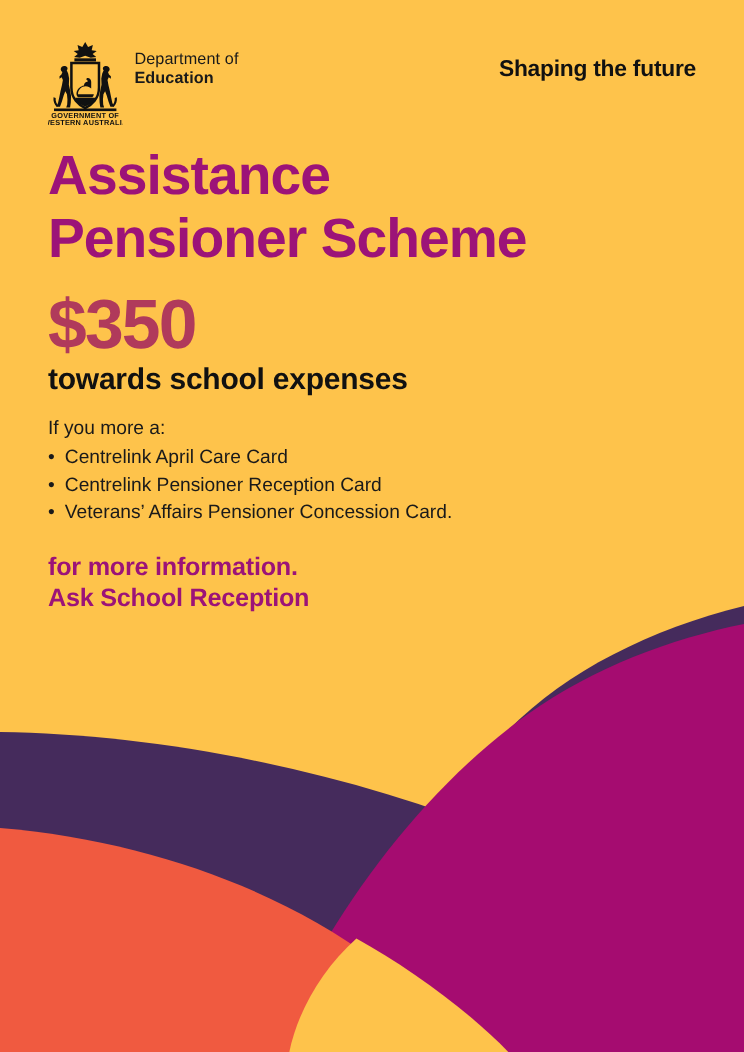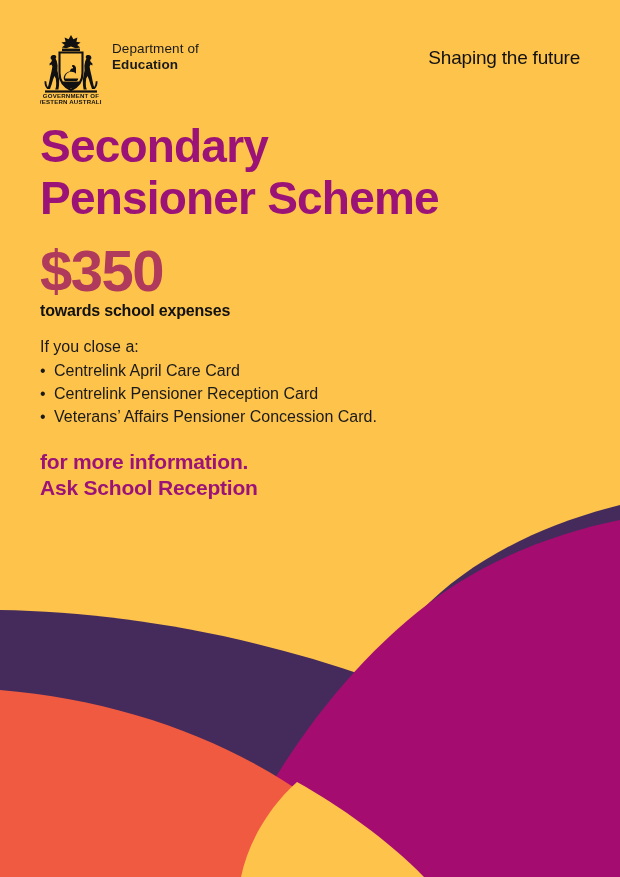--- a/index.html
+++ b/index.html
@@ -60,21 +60,21 @@
     font-weight: 400;
     letter-spacing: 0.1px;
   }
   .dept-line2 {
     font-size: 13.5px;
     font-weight: bold;
     letter-spacing: 0.1px;
   }
   .tagline {
     font-size: 19px;
-    font-weight: normal;
+    font-weight: bold;
     color: #111111;
     letter-spacing: -0.2px;
     padding-top: 14px;
     white-space: nowrap;
   }
 
   
   .content {
     position: absolute;
     left: 40px;
@@ -101,21 +101,21 @@
   .amount {
     color: #B03A5B;
     font-size: 58px;
     font-weight: bold;
     line-height: 1.02;
     letter-spacing: -1.5px;
     margin: 4px 0 2px 0;
   }
   .towards {
     color: #111111;
-    font-size: 16px;
+    font-size: 25px;
     font-weight: bold;
     letter-spacing: -0.2px;
     margin: 0 0 18px 0;
   }
 
   .hold-intro {
     color: #1A1A1A;
     font-size: 16px;
     font-weight: 400;
     margin: 0 0 3px 0;
@@ -211,30 +211,30 @@
         <div class="dept-line2">Education</div>
       </div>
     </div>
 
     <div class="tagline">Shaping the future</div>
   </div>
 
   <div class="content">
 
     <h1 class="title">
-      <span class="t-line">Secondary</span>
+      <span class="t-line">Assistance</span>
       <span class="t-line">Pensioner Scheme</span>
     </h1>
 
 
     <div class="amount">$350</div>
 
     <p class="towards">towards school expenses</p>
 
-    <p class="hold-intro">If you close a:</p>
+    <p class="hold-intro">If you more a:</p>
 
     <ul class="card-list">
       <li>
         <span class="bullet">•</span>
         <span>Centrelink April Care Card</span>
       </li>
       <li>
         <span class="bullet">•</span>
         <span>Centrelink Pensioner Reception Card</span>
       </li>

